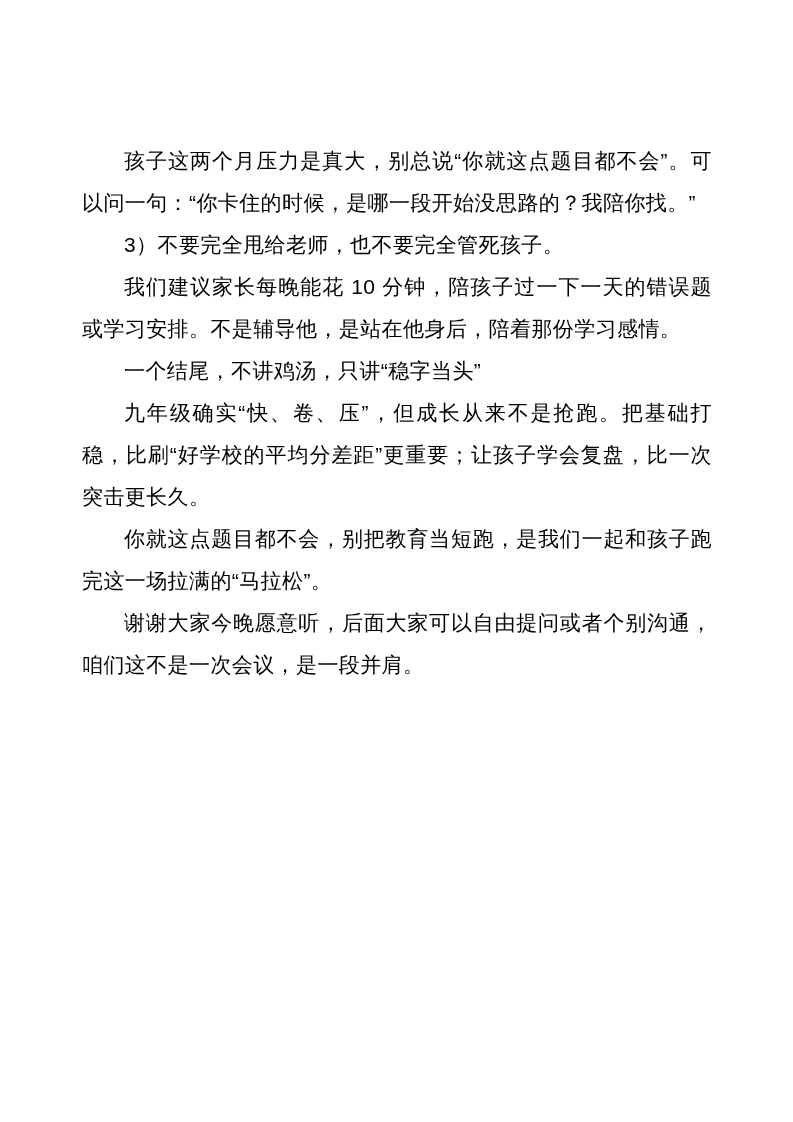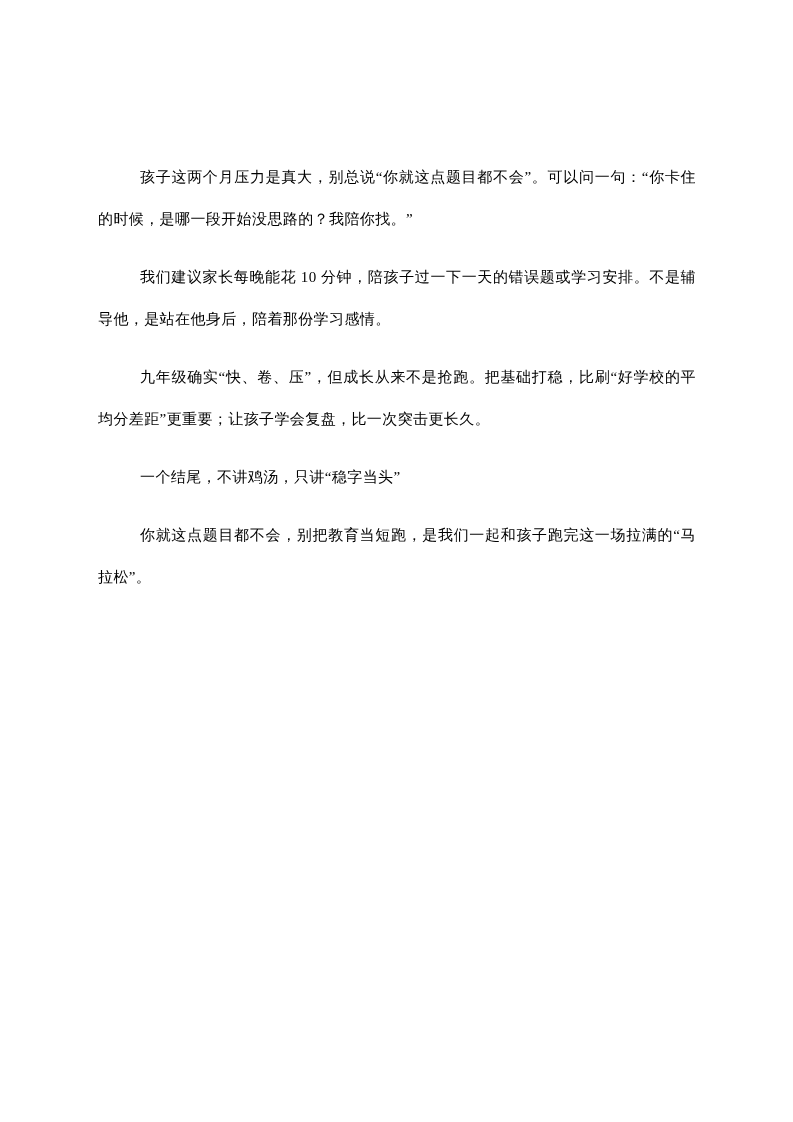--- a/index.html
+++ b/index.html
@@ -22,36 +22,38 @@
     background: #ffffff;
     overflow: hidden;
   }
   .content {
     position: absolute;
     left: 82px;
     top: 140px;
     width: 630px;
   }
   .para {
-    margin: 16px;
-    font-size: 15px;
+    margin: 0;
+    font-size: 21px;
     line-height: 42px;
     letter-spacing: 0.4px;
     text-align: justify;
     text-justify: inter-ideograph;
-    font-family: Liberation Serif, serif;
+    font-family: Liberation Sans, sans-serif;
   }
   .indent {
     text-indent: 42px;
   }
 </style>
 </head>
 <body>
 
 <div class="page">
   <div class="content">
     <p class="para indent">孩子这两个月压力是真大，别总说“你就这点题目都不会”。可以问一句：“你卡住的时候，是哪一段开始没思路的？我陪你找。”</p>
+    <p class="para indent">3）不要完全甩给老师，也不要完全管死孩子。</p>
     <p class="para indent">我们建议家长每晚能花 10 分钟，陪孩子过一下一天的错误题或学习安排。不是辅导他，是站在他身后，陪着那份学习感情。</p>
+    <p class="para indent">一个结尾，不讲鸡汤，只讲“稳字当头”</p>
     <p class="para indent">九年级确实“快、卷、压”，但成长从来不是抢跑。把基础打稳，比刷“好学校的平均分差距”更重要；让孩子学会复盘，比一次突击更长久。</p>
-    <p class="para indent">一个结尾，不讲鸡汤，只讲“稳字当头”</p>
     <p class="para indent">你就这点题目都不会，别把教育当短跑，是我们一起和孩子跑完这一场拉满的“马拉松”。</p>
+    <p class="para indent">谢谢大家今晚愿意听，后面大家可以自由提问或者个别沟通，咱们这不是一次会议，是一段并肩。</p>
   </div>
 </div>
 
 </body></html>

